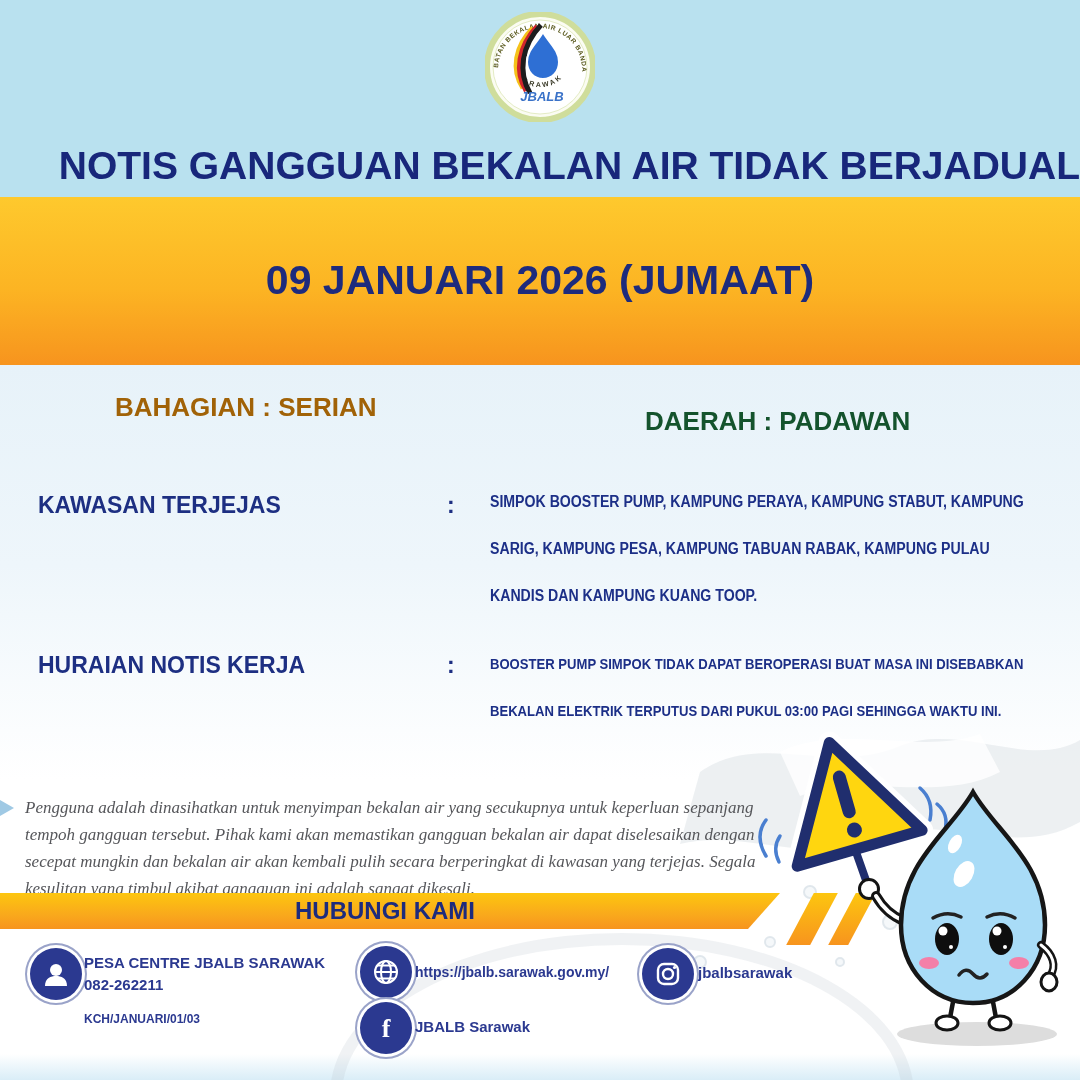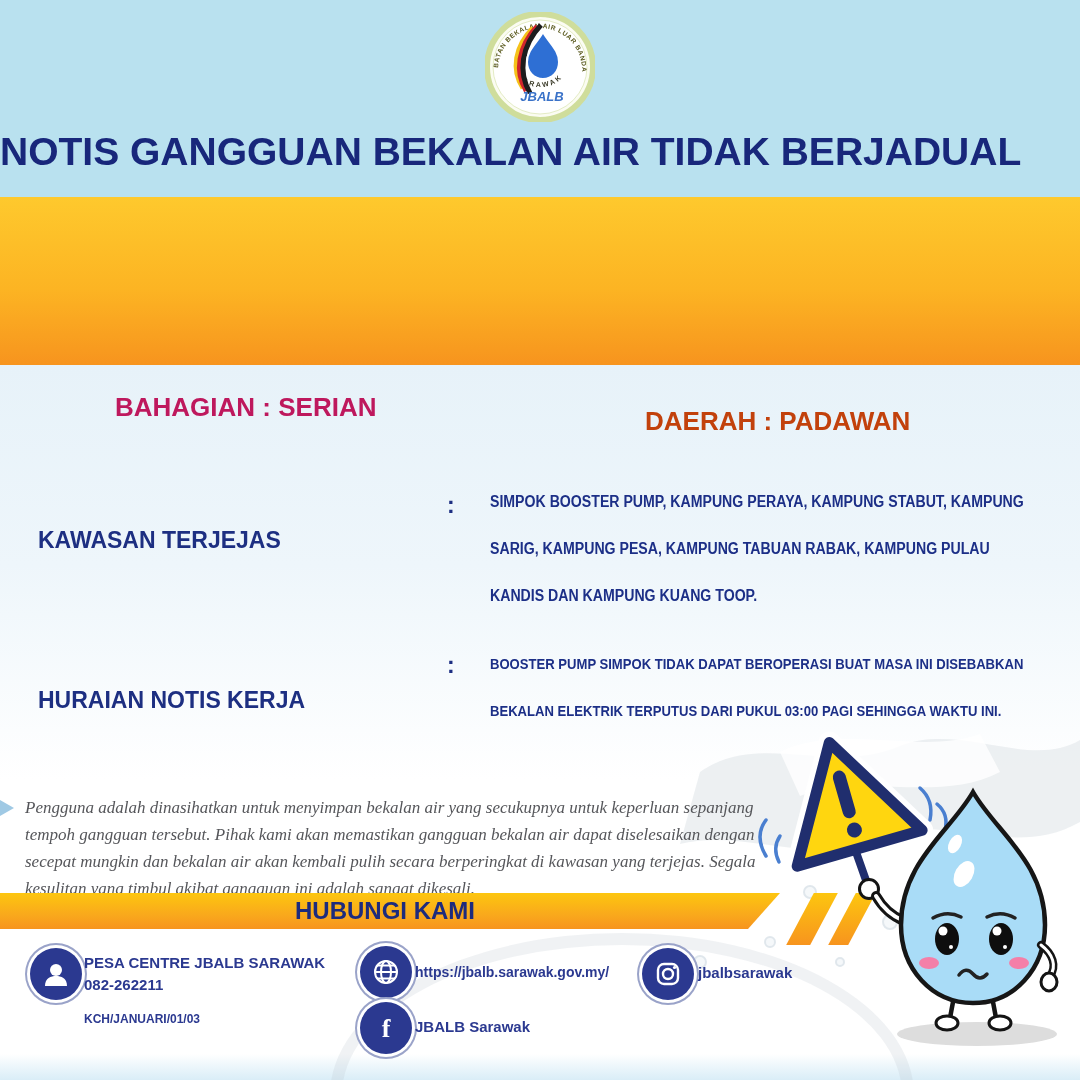--- a/index.html
+++ b/index.html
@@ -4,38 +4,38 @@
 <style>
   html,body{margin:0;padding:0;background:#fff;}
   .poster{
     position:relative;width:1080px;height:1080px;overflow:hidden;
     font-family:"Liberation Sans",sans-serif;background:#ffffff;
   }
   
   .top-bg{position:absolute;left:0;top:0;width:1080px;height:197px;background:#b9e1ef;}
   .logo-wrap{position:absolute;left:485px;top:12px;width:110px;height:110px;z-index:3;}
   .main-title{
-    position:absolute;left:0;top:130px;width:1080px;text-align:left;
+    position:absolute;left:0;top:144px;width:1080px;text-align:right;
     font-size:39px;font-weight:bold;color:#18277b;letter-spacing:0px;z-index:2;
   }
   
   .banner{
     position:absolute;left:0;top:197px;width:1080px;height:168px;
     background:linear-gradient(180deg,#fec92d 0%,#fcb423 55%,#f7941e 100%);
     display:flex;flex-direction:column;align-items:center;justify-content:center;gap:10px;z-index:2;
   }
   .banner .line{font-size:41px;font-weight:bold;color:#1d2b7d;line-height:1.1;}
   
   .content-bg{position:absolute;left:0;top:365px;width:1080px;height:715px;
     background:linear-gradient(180deg,#e7f2f9 0%,#eef6fb 28%,#ffffff 58%,#ffffff 100%);}
   .bottom-strip{position:absolute;left:0;bottom:0;width:1080px;height:26px;
     background:linear-gradient(180deg,rgba(217,237,247,0) 0%,#d9edf7 100%);z-index:1;}
-  .region-bahagian{position:absolute;left:115px;top:392px;font-size:26px;font-weight:bold;color:#be185d;z-index:2;}
-  .region-daerah{position:absolute;left:645px;top:406px;font-size:26px;font-weight:bold;color:#c2410c;z-index:2;}
-  .detail-label{position:absolute;font-size:23px;font-weight:bold;color:#1d2f82;z-index:2;margin-top:35px;}
+  .region-bahagian{position:absolute;left:115px;top:392px;font-size:26px;font-weight:bold;color:#a16207;z-index:2;}
+  .region-daerah{position:absolute;left:645px;top:406px;font-size:26px;font-weight:bold;color:#14532d;z-index:2;}
+  .detail-label{position:absolute;font-size:23px;font-weight:bold;color:#1d2f82;z-index:2;}
   .detail-colon{position:absolute;left:447px;font-size:23px;font-weight:bold;color:#1d2f82;z-index:2;}
   .detail-text{
     position:absolute;left:490px;font-weight:bold;color:#1c2f87;line-height:47px;
     transform-origin:0 0;z-index:2;letter-spacing:0;
   }
   .detail-text.first{top:478px;width:622px;font-size:16px;transform:scaleX(0.883);}
   .detail-text.second{top:640px;width:640px;font-size:15px;transform:scaleX(0.872);}
   .label-1{left:38px;top:492px;}
   .colon-1{top:492px;}
   .label-2{left:38px;top:652px;}
@@ -107,20 +107,21 @@
       <path d="M52,14 C33,34 29,60 41,79" fill="none" stroke="#d0252c" stroke-width="4.5"></path>
       <path d="M56,13 C36,34 33,61 45,81" fill="none" stroke="#1d1d1d" stroke-width="5"></path>
       <path d="M58,20 C64,31 74,38 74,50 C74,60 67,67 58,67 C49,67 42,60 42,50 C42,38 52,31 58,20 Z" fill="#2e6fd4" stroke="#ffffff" stroke-width="2"></path>
       <text x="57" y="89" text-anchor="middle" font-size="13" font-weight="bold" font-style="italic" fill="#3a72c8">JBALB</text>
     </svg>
   </div>
 
   <div class="main-title">NOTIS GANGGUAN BEKALAN AIR TIDAK BERJADUAL</div>
 
   <div class="banner">
+    <div class="line">09 JANUARI 2026 (JUMAAT)</div>
   </div>
 
   <div class="region-bahagian">BAHAGIAN : SERIAN</div>
   <div class="region-daerah">DAERAH : PADAWAN</div>
 
   <div class="detail-label label-1">KAWASAN TERJEJAS</div>
   <div class="detail-colon colon-1">:</div>
   <div class="detail-text first">SIMPOK BOOSTER PUMP, KAMPUNG PERAYA, KAMPUNG STABUT, KAMPUNG SARIG, KAMPUNG PESA, KAMPUNG TABUAN RABAK, KAMPUNG PULAU KANDIS DAN KAMPUNG KUANG TOOP.</div>
 
   <div class="detail-label label-2">HURAIAN NOTIS KERJA</div>

